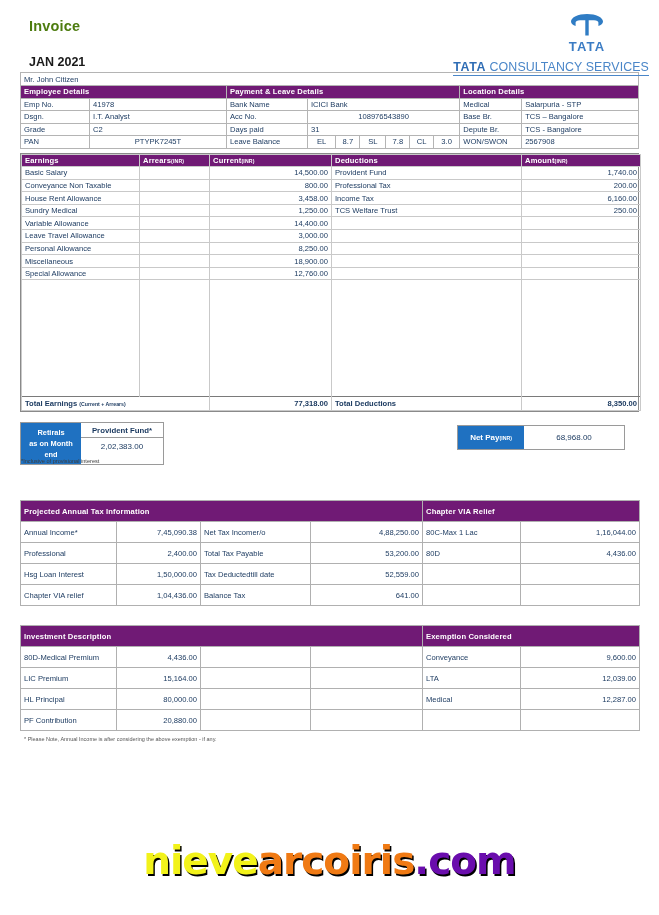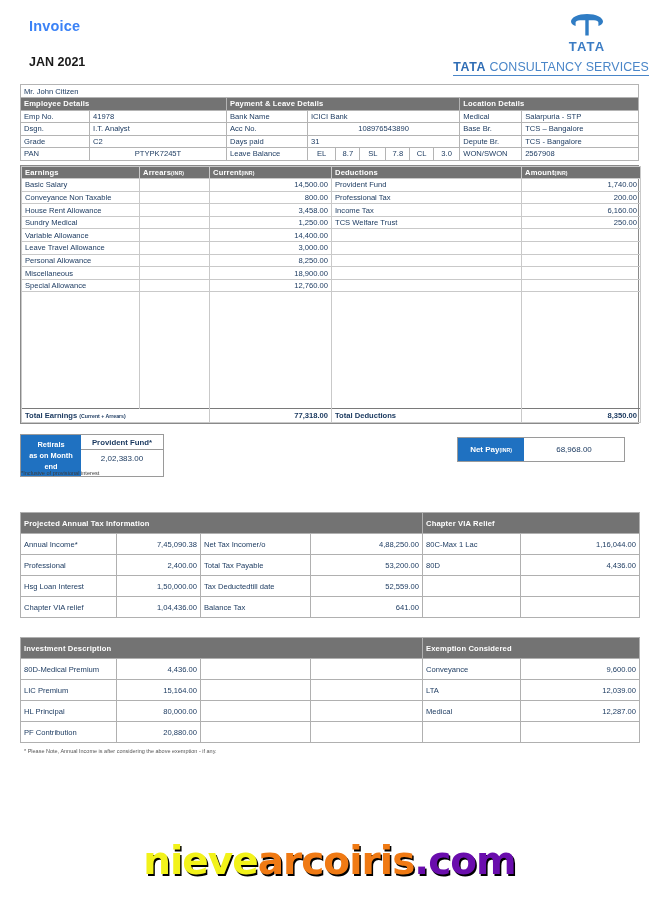--- a/index.html
+++ b/index.html
@@ -11,21 +11,21 @@
     color:#111;
     position:relative;
     overflow:hidden;
   }
   .page { position:relative; width:659px; height:915px; padding:0; }
 
   
   .header { position:relative; height:72px; }
   .doc-title {
     position:absolute; left:29px; top:18px;
-    font-size:14.5px; font-weight:bold; letter-spacing:.2px; color:#3b82f6;
+    font-size:14.5px; font-weight:bold; letter-spacing:.2px; color:#4d7c0f;
   }
   .doc-period {
     position:absolute; left:29px; top:55px;
     font-size:12.5px; font-weight:bold; color:#1a1a1a;
   }
   .brand-wrap { position:absolute; right:12px; top:12px; text-align:center; width:120px; }
   .tata-mark { width:36px; height:26px; margin:0 auto; display:block; }
   .tata-word {
     font-size:13px; font-weight:bold; color:#3b7cc4; letter-spacing:1.2px;
     margin-top:1px; font-family:"Liberation Sans", sans-serif;
@@ -34,23 +34,23 @@
     position:absolute; right:10px; top:60px;
     font-size:12.4px; color:#4a86c8; white-space:nowrap;
     border-bottom:1.5px solid #4a86c8; padding-bottom:1px;
   }
   .tcs-line b { color:#2f6db5; font-weight:bold; letter-spacing:.6px; }
   .tcs-line span.light { letter-spacing:.1px; }
 
   
   table { border-collapse:collapse; width:100%; }
   td, th { font-size:7.6px; padding:0; vertical-align:middle; }
-  .tbl { border:1px solid #8a8a8a;margin-top:12px; }
+  .tbl { border:1px solid #8a8a8a; }
   .tbl td { border:1px solid #b4b4b4; height:12.5px; padding:0 3px; color:#17365d; }
-  .hdr { background:#737373; color:#ffffff !important; font-weight:bold; letter-spacing:.15px; }
+  .hdr { background:#701a75; color:#ffffff !important; font-weight:bold; letter-spacing:.15px; }
   .num { text-align:right; }
   .ctr { text-align:center; }
   .sm { font-size:5.2px; }
 
   
   .section { margin:0 20px; }
   .name-row td { height:13px; font-weight:normal; color:#17365d; }
 
   .top-tbl { table-layout:fixed; }
 

